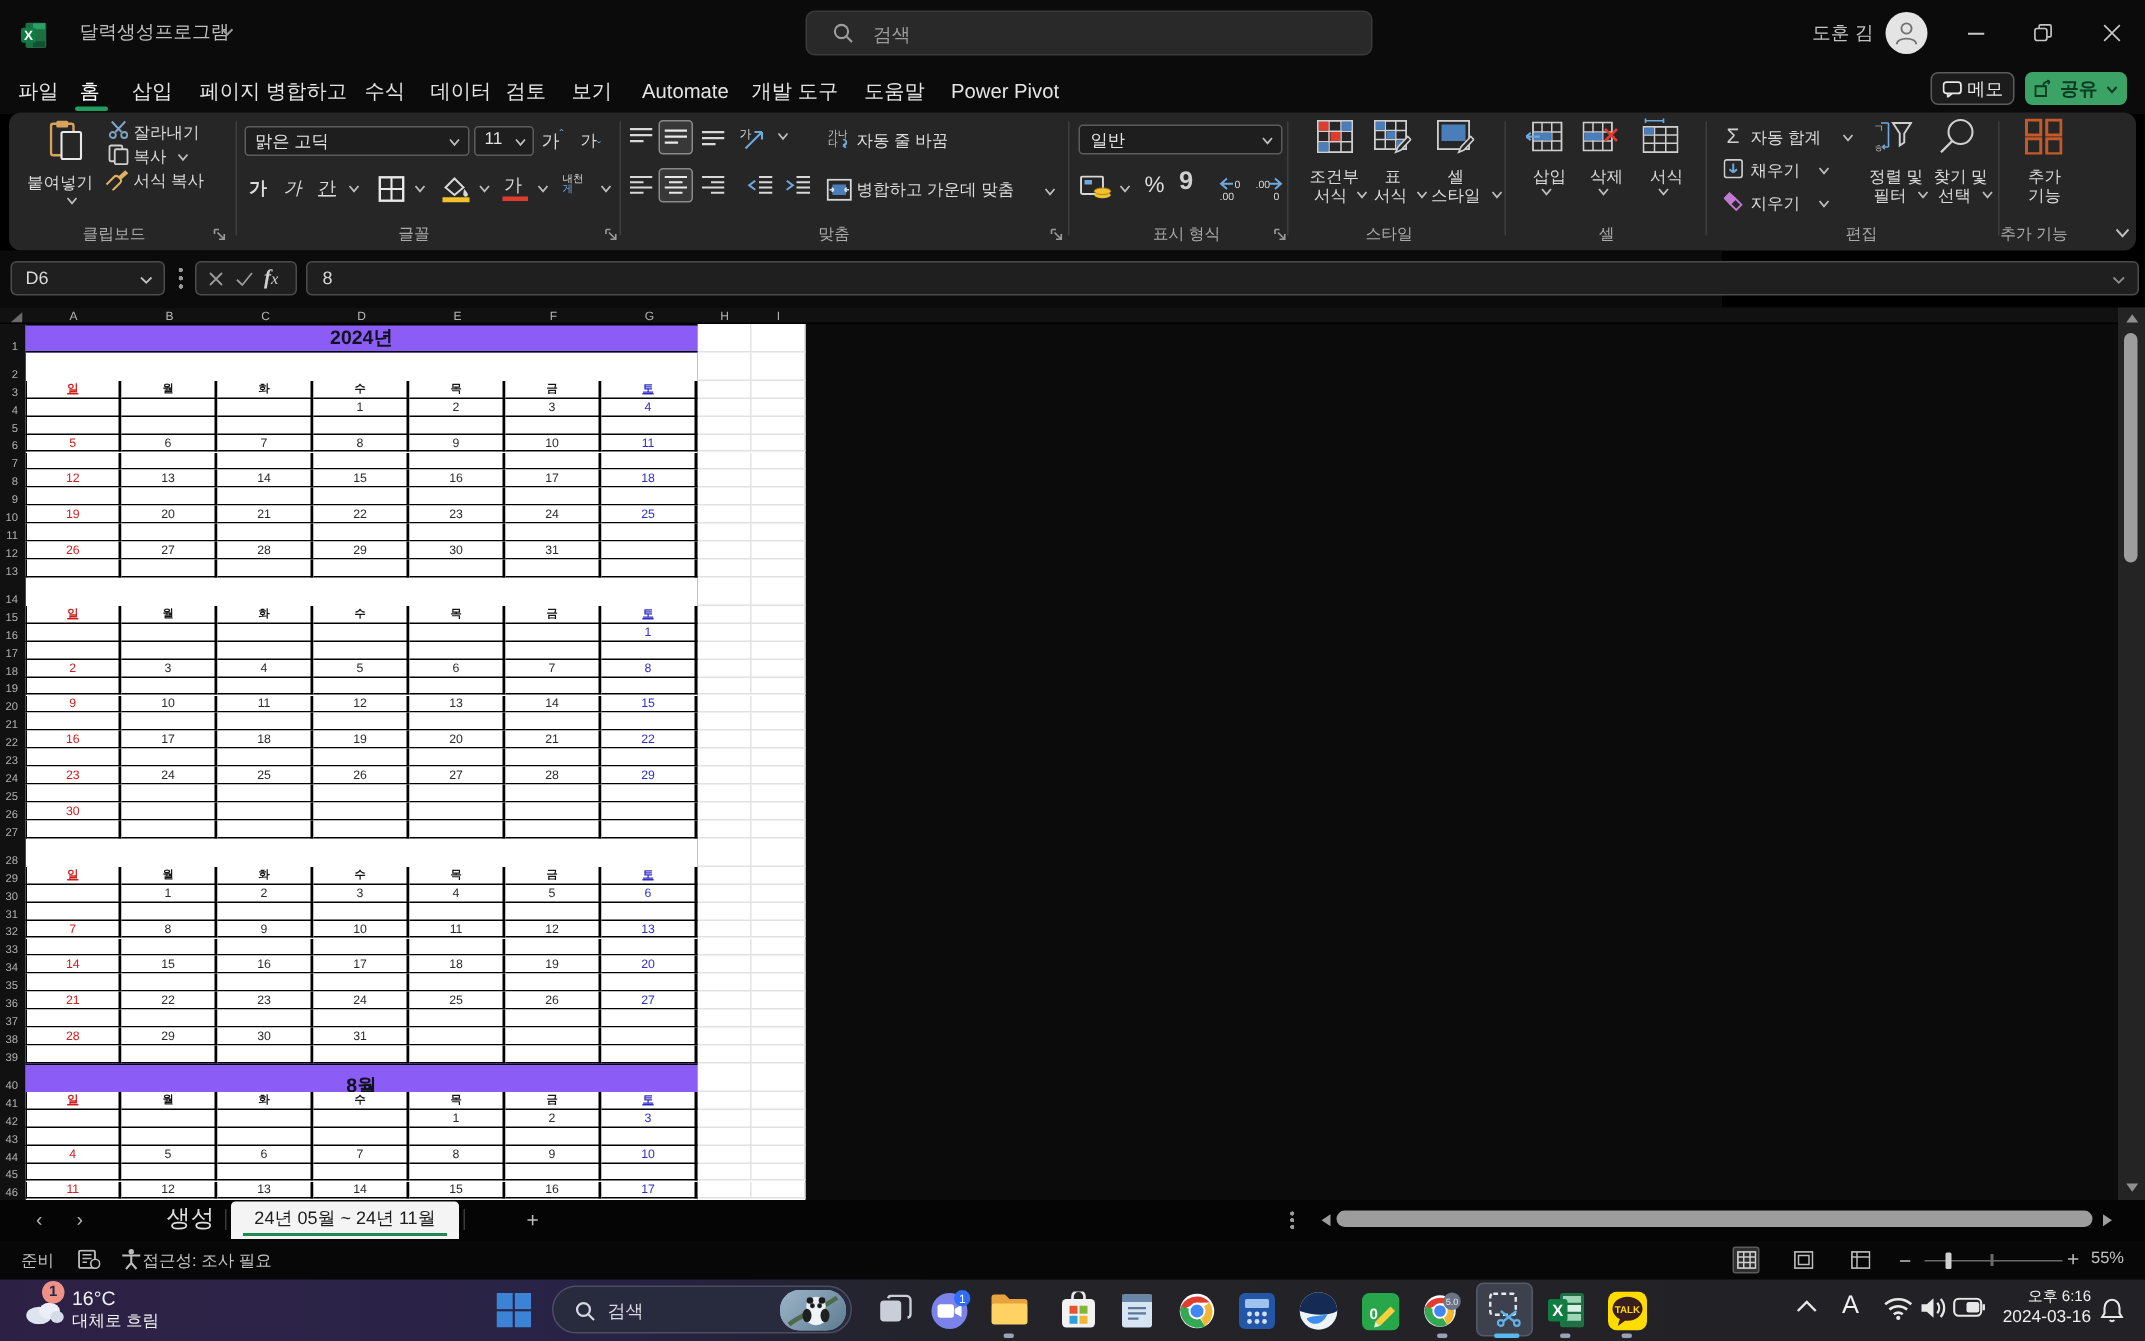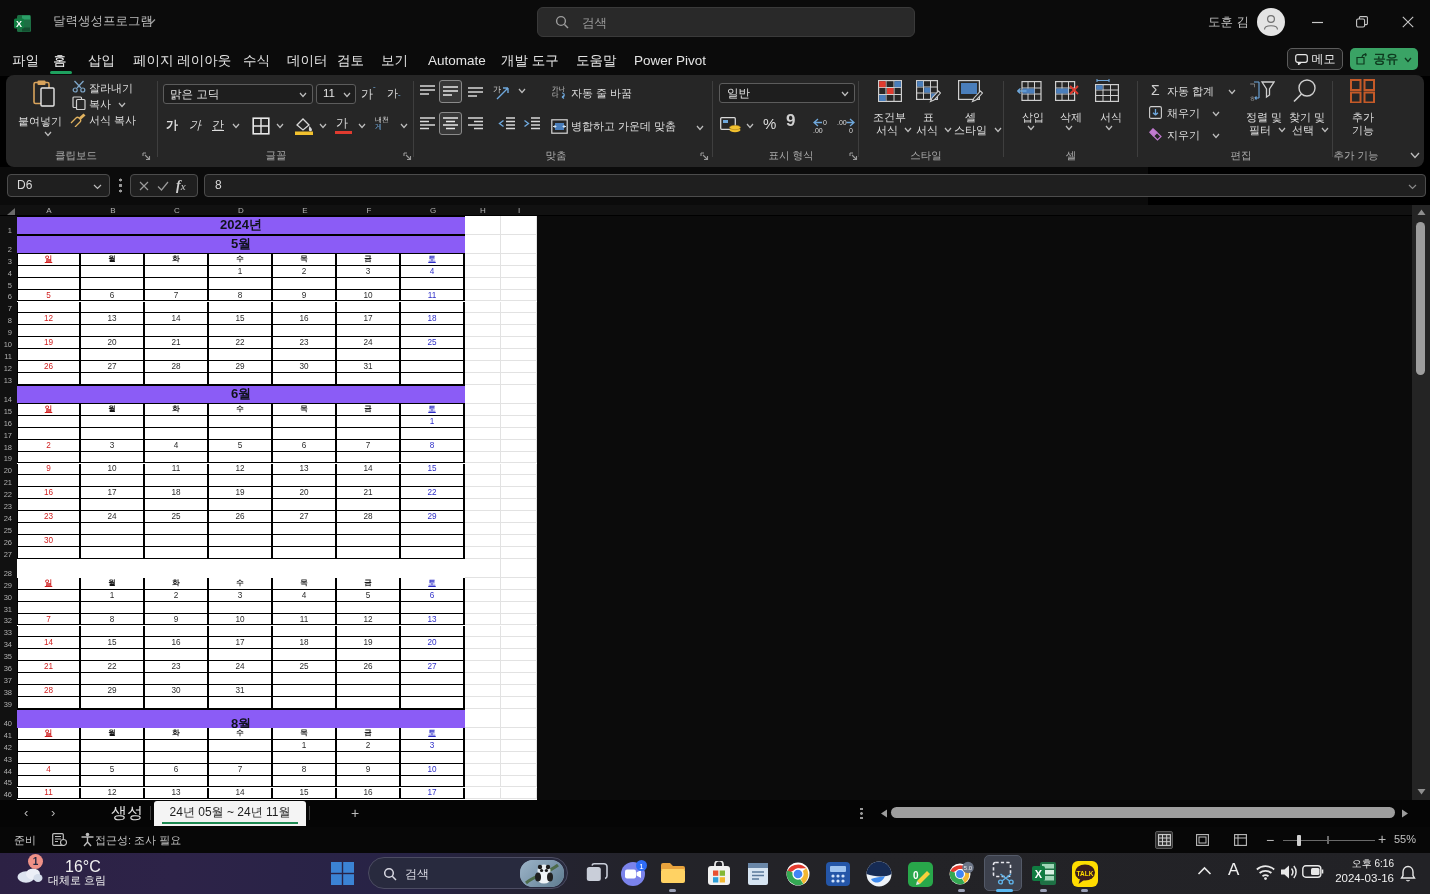--- a/index.html
+++ b/index.html
@@ -110,21 +110,21 @@
       </svg></div>
  <div class="winbtn" style="left:1386px"><svg width="12" height="12" viewBox="0 0 12 12" style="margin-top:16px">
         <path d="M0.8 0.8 L11.2 11.2 M11.2 0.8 L0.8 11.2" stroke="#c8c8c8" stroke-width="1.1"></path>
       </svg></div>
 </div>
 
 <div id="tabrow">
  <div class="rtab" style="left:12px">파일</div>
  <div class="rtab act" style="left:53px">홈</div>
  <div class="rtab" style="left:88px">삽입</div>
- <div class="rtab" style="left:133px">페이지 레이아웃</div>
+ <div class="rtab" style="left:133px">페이지 병합하고</div>
  <div class="rtab" style="left:243px">수식</div>
  <div class="rtab" style="left:287px">데이터</div>
  <div class="rtab" style="left:337px">검토</div>
  <div class="rtab" style="left:381px">보기</div>
  <div class="rtab" style="left:428px">Automate</div>
  <div class="rtab" style="left:501px">개발 도구</div>
  <div class="rtab" style="left:576px">도움말</div>
  <div class="rtab" style="left:634px">Power Pivot</div>
 </div>
 <div id="homeline"></div>
@@ -711,21 +711,20 @@
     </div>
 <div class="hirow" style="top:570.6px;height:11.9px">
       <div class="hicell"></div>
       <div class="hicell"></div>
     </div>
 <div class="hirow" style="top:582.5px;height:11.9px">
       <div class="hicell"></div>
       <div class="hicell"></div>
     </div>
  <div class="crow banner" style="top:10.5px;height:19.2px">2024년</div>
-<div class="crow banner" style="top:29.7px;height:19.2px">5월</div>
 <div class="crow cells" style="top:48.9px;height:11.9px">
       <div class="cc dayn sun">일</div>
       <div class="cc dayn ">월</div>
       <div class="cc dayn ">화</div>
       <div class="cc dayn ">수</div>
       <div class="cc dayn ">목</div>
       <div class="cc dayn ">금</div>
       <div class="cc dayn sat">토</div>
     </div>
 <div class="crow cells" style="top:60.8px;height:11.9px">
@@ -811,21 +810,20 @@
     </div>
 <div class="crow cells" style="top:167.9px;height:11.9px">
       <div class="cc"></div>
       <div class="cc"></div>
       <div class="cc"></div>
       <div class="cc"></div>
       <div class="cc"></div>
       <div class="cc"></div>
       <div class="cc"></div>
     </div>
-<div class="crow banner" style="top:179.8px;height:19.2px">6월</div>
 <div class="crow cells" style="top:199.0px;height:11.9px">
       <div class="cc dayn sun">일</div>
       <div class="cc dayn ">월</div>
       <div class="cc dayn ">화</div>
       <div class="cc dayn ">수</div>
       <div class="cc dayn ">목</div>
       <div class="cc dayn ">금</div>
       <div class="cc dayn sat">토</div>
     </div>
 <div class="crow cells" style="top:210.9px;height:11.9px">
@@ -1152,21 +1150,21 @@
  <div style="position:absolute;left:1394px;top:6px">55%</div>
 </div>
 
 <div id="taskbar">
  <svg style="position:absolute;left:17px;top:13px" width="26" height="17" viewBox="0 0 26 17">
   <ellipse cx="9" cy="11" rx="8.5" ry="5.8" fill="#dde4f0"></ellipse>
   <ellipse cx="16" cy="8" rx="7" ry="5.5" fill="#eceff7"></ellipse>
   <ellipse cx="21" cy="12" rx="4.5" ry="4" fill="#d4dcea"></ellipse>
  </svg>
  <div style="position:absolute;left:28px;top:1px;width:15px;height:15px;border-radius:50%;background:#ef9187;color:#262a45;font-weight:bold;font-size:10px;text-align:center;line-height:15px">1</div>
- <div class="tbtxt" style="left:65px;top:5px;font-size:16px">16°C</div>
+ <div class="tbtxt" style="left:48px;top:5px;font-size:13px">16°C</div>
  <div class="tbtxt" style="left:48px;top:19.5px;font-size:11px">대체로 흐림</div>
  <svg style="position:absolute;left:331px;top:9px" width="23" height="23" viewBox="0 0 23 23">
   <rect x="0" y="0" width="10.8" height="10.8" fill="#3b83d4"></rect>
       <rect x="12.2" y="0" width="10.8" height="10.8" fill="#3b83d4"></rect>
   <rect x="0" y="12.2" width="10.8" height="10.8" fill="#3b83d4"></rect>
       <rect x="12.2" y="12.2" width="10.8" height="10.8" fill="#3b83d4"></rect>
  </svg>
  <div style="position:absolute;left:368px;top:4px;width:200px;height:32px;background:#282a3e;border:1px solid #4c4c62;border-radius:16px">
   <svg style="position:absolute;left:14px;top:9px" width="14" height="14" viewBox="0 0 14 14">
         <circle cx="6" cy="6" r="4.3" stroke="#d8d8e2" stroke-width="1.5" fill="none"></circle>

